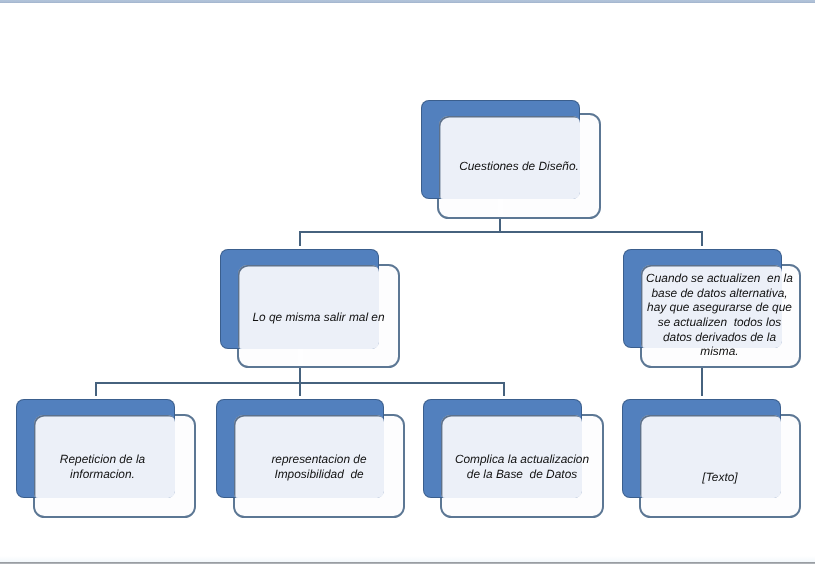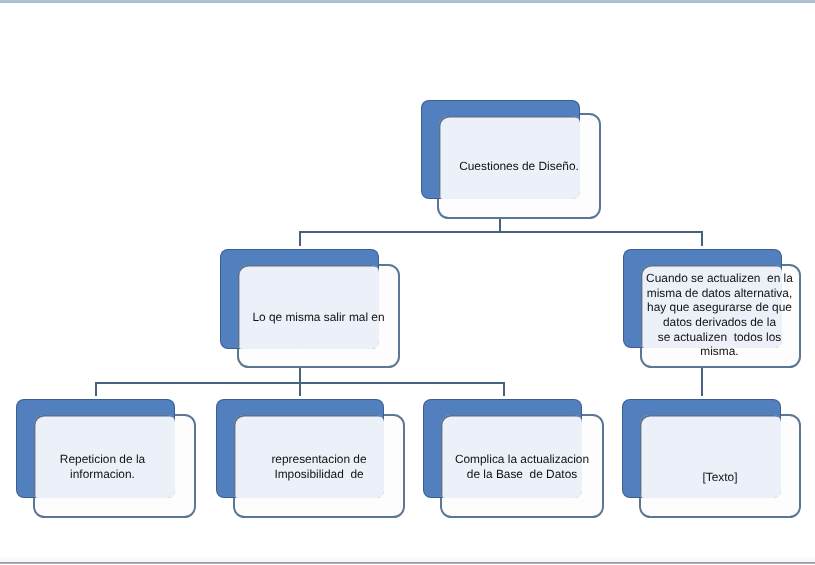--- a/index.html
+++ b/index.html
@@ -21,21 +21,21 @@
 
   
   .nback{position:absolute;background:#5280be;border:1px solid rgba(43,72,112,.62);
      border-radius:8px;box-sizing:border-box;}
   .noutline{position:absolute;background:#fdfdfe;border:2.4px solid #5c7794;border-radius:11.5px;box-sizing:border-box;}
   .nfill{position:absolute;background:#ecf0f8;border-radius:9px 7px 7px 4px;
      box-shadow:inset 1.4px 1.4px 0 rgba(38,64,97,.72);}
   .ntext{position:absolute;text-align:center;color:#111111;font-size:11.9px;line-height:14.6px;letter-spacing:0px;
      display:flex;align-items:center;justify-content:center;
      transform:translateZ(0);will-change:transform;z-index:2;}
-  .ntext span{display:block;width:100%;}
+  .ntext span{display:block;width:100%;font-style:italic;}
   .ntext .tl{display:block;width:100%;white-space:pre;}
 
   .conn{position:absolute;background:#46627e;}
   .stub{position:absolute;background:#ffffff;opacity:.6;z-index:1;}
 </style>
 </head>
 <body>
 
 <div id="stage">
   <div class="topband"></div>
@@ -74,24 +74,24 @@
     </div>
   </div>
 
   <div>
     <div class="noutline" style="left:640px;top:264px;width:161px;height:104px"></div>
     <div class="nback" style="left:623px;top:249px;width:159px;height:99px"></div>
     <div class="nfill" style="left:641px;top:265px;width:141px;height:83px"></div>
     <div class="ntext" style="left:640px;top:265px;width:159px;height:100px">
       <span>
           <span class="tl">Cuando se actualizen  en la</span>
-          <span class="tl">misma de datos alternativa,</span>
+          <span class="tl">base de datos alternativa,</span>
           <span class="tl">hay que asegurarse de que</span>
+          <span class="tl">se actualizen  todos los</span>
           <span class="tl">datos derivados de la</span>
-          <span class="tl">se actualizen  todos los</span>
           <span class="tl">misma.</span>
         </span>
     </div>
   </div>
 
   <div>
     <div class="noutline" style="left:33px;top:414px;width:163px;height:104px"></div>
     <div class="nback" style="left:16px;top:399px;width:159px;height:99px"></div>
     <div class="nfill" style="left:34px;top:415px;width:141px;height:83px"></div>
     <div class="ntext" style="left:24px;top:417px;width:157px;height:100px">

